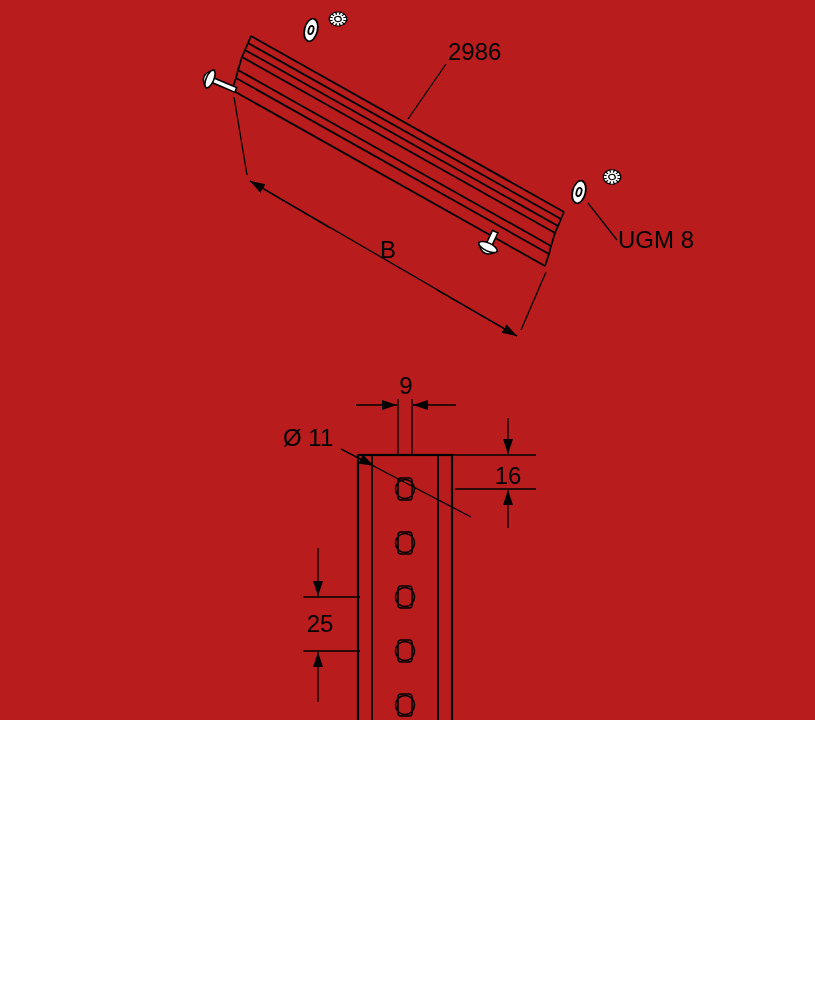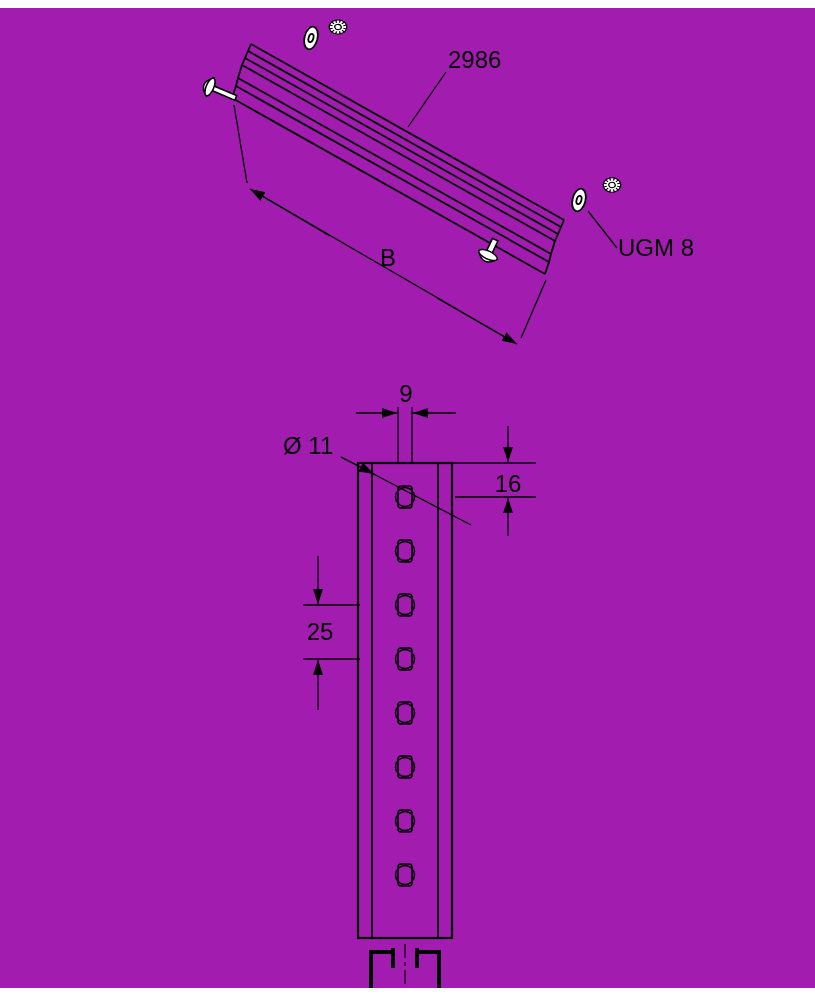--- a/index.html
+++ b/index.html
@@ -1,16 +1,16 @@
 <!DOCTYPE html>
 <html><head>
 <meta charset="utf-8">
 <style>
   html,body{margin:0;padding:0;background:#ffffff;}
-  .page{width:815px;height:980px;background:#a21caf;position:relative;overflow:hidden;margin-top:8px;}
+  .page{width:815px;height:720px;background:#b91c1c;position:relative;overflow:hidden;}
   svg{display:block;}
   text{fill:#000000;font-family:"Liberation Sans","DejaVu Sans",sans-serif;}
   .lbl{font-size:24px;}
   .ln{stroke:#000000;fill:none;stroke-width:1.8;}
   .ln2{stroke:#000000;fill:none;stroke-width:2.2;}
   .thin{stroke:#000000;fill:none;stroke-width:1.3;}
   .dim{stroke:#000000;fill:none;stroke-width:1.3;}
   .thick{stroke:#000000;fill:none;stroke-width:4;stroke-linecap:square;}
   .white{fill:#ffffff;stroke:#000000;stroke-width:1.6;}
   .holeln{stroke:#000000;fill:none;stroke-width:1.6;}

